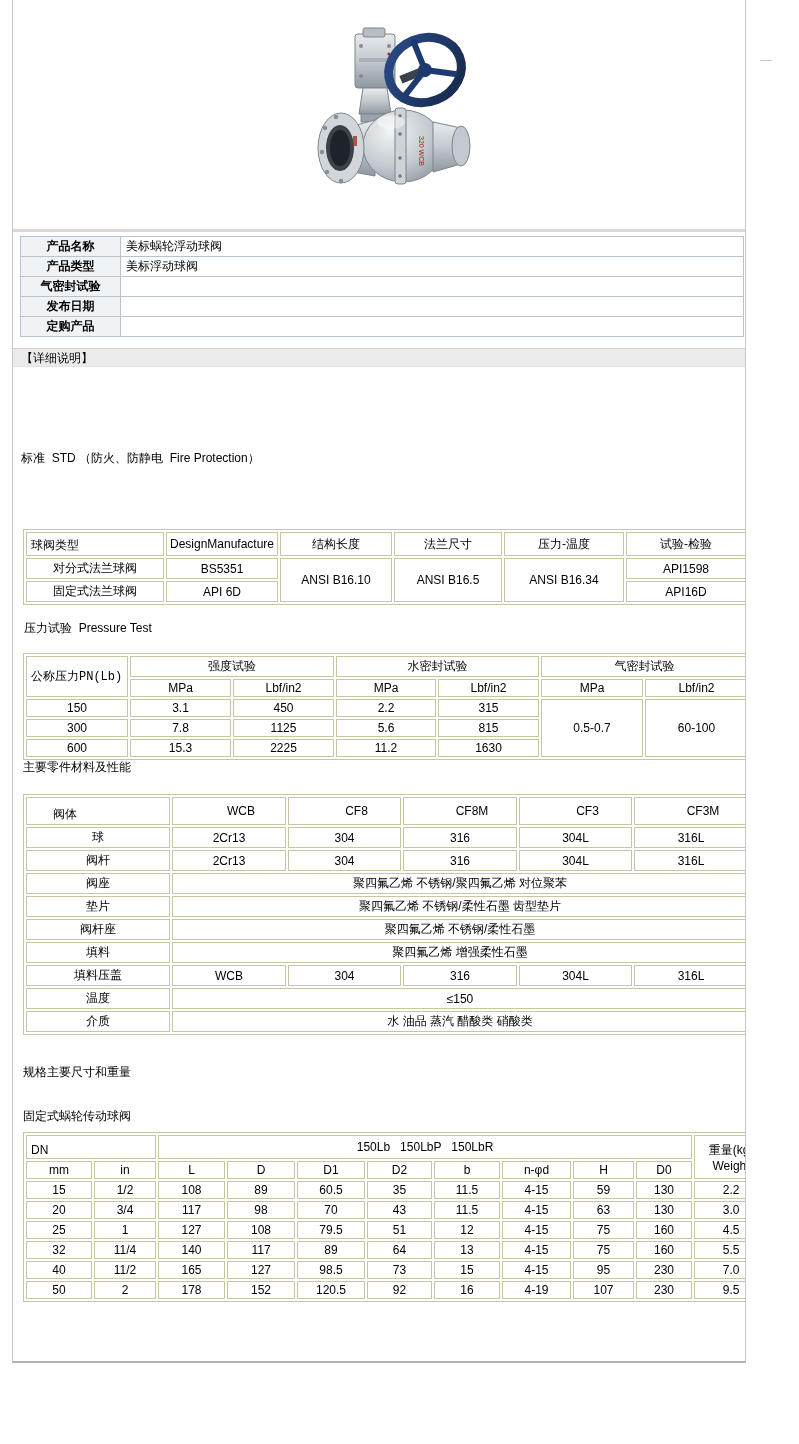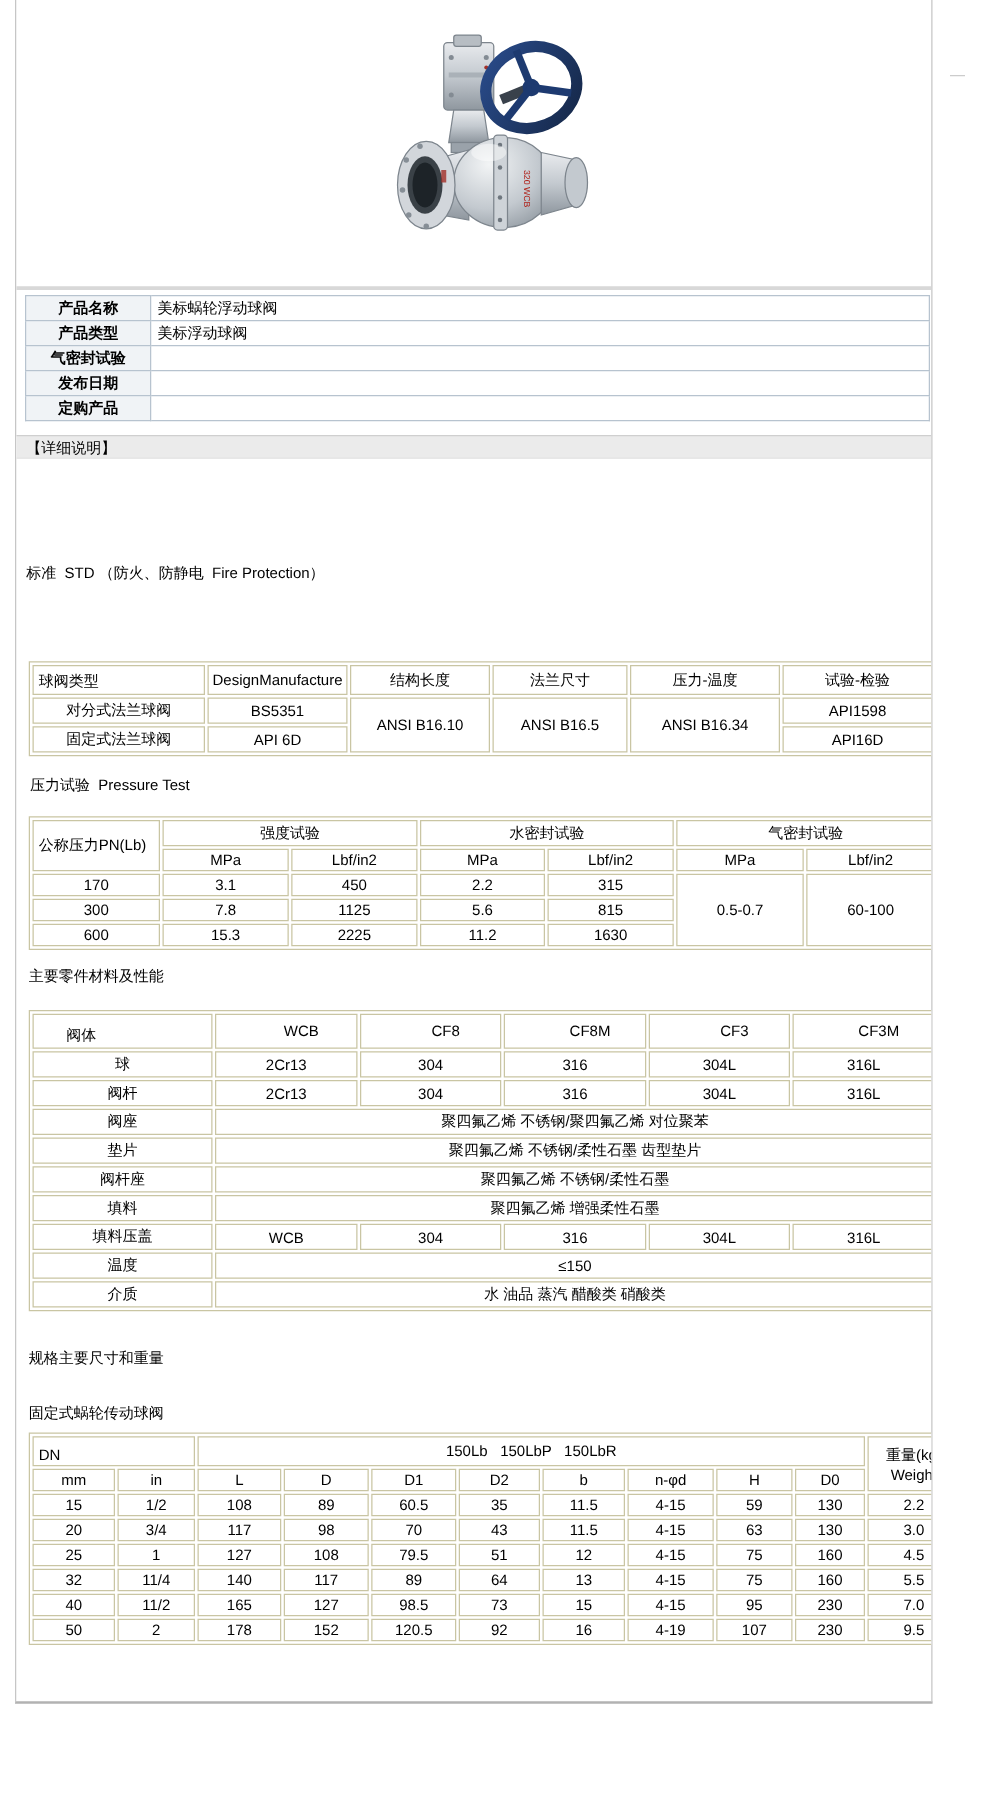--- a/index.html
+++ b/index.html
@@ -18,30 +18,30 @@
   .info-table { margin: 4px 0 0 7px; width: 724px; border-collapse: collapse; table-layout: fixed; }
   .info-table td { border: 1px solid #b7c3cf; height: 20px; padding: 0 5px; overflow: hidden; white-space: nowrap; }
   .info-table td.lbl { width: 100px; background: #f0f3f6; font-weight: bold; text-align: center; }
 
   .section-bar { margin-top: 11px; height: 19px; line-height: 18px; background: #ebebeb;
                  border-top: 1px solid #cfcfcf; border-bottom: 1px solid #e3e3e3; padding-left: 8px; }
   .intro { margin: 39px 0 0 8px; line-height: 21px; white-space: pre; }
 
   .sec-label { margin-left: 10px; line-height: 15px; height: 15px; white-space: pre; }
   .lab-press { margin-top: 13px; margin-left: 11px; }
-  .lab-mat   { margin-top: 14px; }
+  .lab-mat   { }
   .lab-dim1  { margin-top: 30px; }
   .lab-dim2  { margin-top: 30px; font-family: Liberation Mono, monospace; }
 
   
   table.spec { border-spacing: 2px; border: 1px solid #c9c5a3; background: #fff; table-layout: fixed; }
   table.spec td { border: 1px solid #c9c5a3; text-align: center; vertical-align: middle;
                   height: 15px; padding: 1px 2px; overflow: hidden; white-space: nowrap; }
   table.spec td.lb { text-align: left; vertical-align: bottom; padding-left: 4px; }
-  table.spec td.lt { text-align: left; padding-left: 4px; }
+  table.spec td.lt { text-align: left; padding-left: 4px; font-family: Liberation Mono, monospace; }
   .valve-type { margin: 18px 0 16px 10px; width: 710px; }
   .valve-type tr.hdr td { height: 24px; }
   .pressure { margin: 17px 0 0 10px; width: 710px; }
   .materials { margin: 19px 0 0 10px; width: 712px; }
   .materials tr.hdr td { height: 28px; padding-left: 26px; }
   .dims { margin: 7px 0 0 10px; width: 722px; }
   .dims tr.hdr td { height: 24px; }
   .dims td { height: 14px; }
   .dims td.pre { white-space: pre; }
 </style>
@@ -209,21 +209,21 @@
       </tr>
       <tr>
         <td>MPa</td>
         <td>Lbf/in2</td>
         <td>MPa</td>
         <td>Lbf/in2</td>
         <td>MPa</td>
         <td>Lbf/in2</td>
       </tr>
       <tr>
-        <td>170</td>
+        <td>150</td>
         <td>3.1</td>
         <td>450</td>
         <td>2.2</td>
         <td>315</td>
         <td rowspan="3">0.5-0.7</td>
         <td rowspan="3">60-100</td>
       </tr>
       <tr>
         <td>300</td>
         <td>7.8</td>

